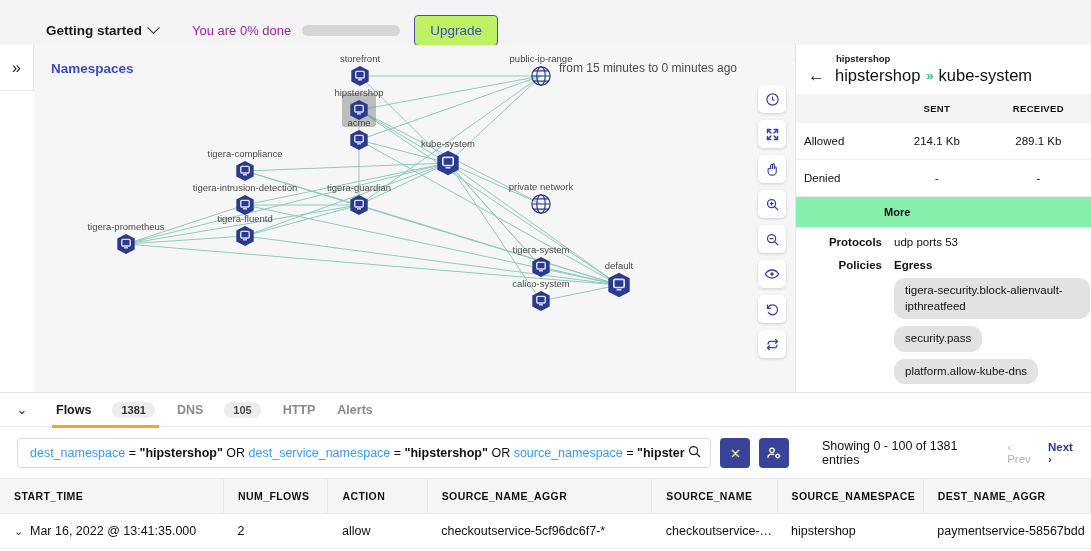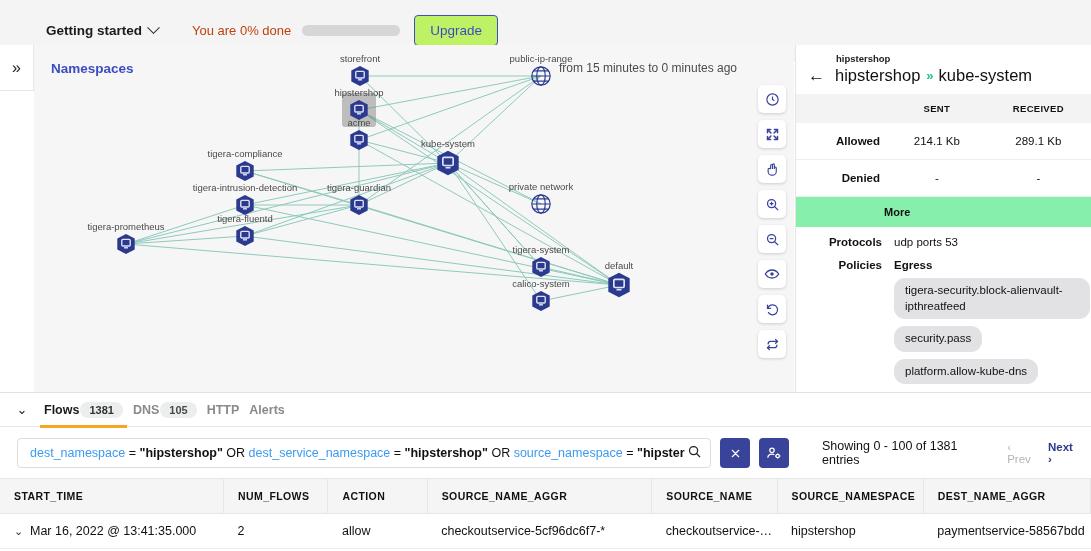--- a/index.html
+++ b/index.html
@@ -18,21 +18,21 @@
     background: #f4f4f4;
     border-bottom: 1px solid #e3e3e3;
     display: flex; align-items: center;
   }
   .tb-getting {
     margin-left: 46px; font-size: 13.5px; font-weight: 600; color: #1a1a1a;
     display: flex; align-items: center; gap: 7px; cursor: pointer;
   }
   .chev-d { width: 9px; height: 9px; border-right: 1.6px solid #333; border-bottom: 1.6px solid #333;
             transform: rotate(45deg) translate(-2px,-2px); }
-  .tb-done { margin-left: 34px; font-size: 13px; color: #c2410c; font-weight: 400; }
+  .tb-done { margin-left: 34px; font-size: 13px; color: #a21caf; font-weight: 400; }
   .tb-progress { margin-left: 11px; width: 98px; height: 11px; border-radius: 6px; background: #d6d6d8; }
   .tb-trial { margin-left: auto; font-size: 13px; color: #222; }
   .tb-upgrade {
     margin-left: 14px; margin-right: 13px;
     border: 1px solid #3f51b5; color: #3b4cc0; background: #bef264;
     border-radius: 4px; font-size: 13.5px; padding: 7px 15px; cursor: pointer;
     font-family: "Liberation Sans", sans-serif;
   }
 
   
@@ -88,39 +88,39 @@
   .d-sub { font-size: 9.5px; font-weight: 700; color: #222; margin-left: 28px; }
   .d-titlerow { display: flex; align-items: center; gap: 10px; margin-top: 2px; }
   .d-back { font-size: 17px; color: #111; cursor: pointer; line-height: 1; }
   .d-title { font-size: 16.5px; color: #111; font-weight: 400; display: flex; align-items: center; gap: 6px; }
   .d-arrow { color: #18c08f; font-size: 13px; font-weight: 700; letter-spacing: -1px; }
   .d-table { width: 100%; border-collapse: collapse; }
   .d-table th, .d-table td { text-align: left; font-size: 11px; }
   .d-thead th { background: #f3f3f3; padding: 9px 8px; font-size: 9.5px; font-weight: 700; color: #111; letter-spacing: .3px; }
   .d-thead th.c { text-align: center; }
   .d-row td { padding: 12px 8px; border-bottom: 1px solid #eee; font-size: 11.5px; color: #111; }
-  .d-row td.k { font-weight: 700; text-align: right; width: 78px; }
+  .d-row td.k { font-weight: 400; width: 78px; }
   .d-row td.v { text-align: center; }
   .d-more { background: #86efac; padding: 9px 0 9px 0; font-size: 11px; font-weight: 700; color: #111; text-align: left; padding-left: 88px; }
   .d-kv { display: flex; padding: 9px 10px 2px 0; font-size: 11.5px; }
   .d-kv .k { width: 86px; text-align: right; font-weight: 700; color: #111; flex: none; padding-right: 0; }
   .d-kv .v { padding-left: 12px; color: #111; }
   .d-kv .v.b { font-weight: 700; }
   .chips { margin: 5px 0 0 98px; }
   .chip {
     display: inline-block; background: #e2e2e4; color: #111; font-size: 11.5px;
     border-radius: 11px; padding: 5px 11px; margin-bottom: 7px; line-height: 1.35;
     max-width: 196px;
   }
 
   
   .flows { position: absolute; left: 0; top: 392px; width: 1091px; height: 159px; background: #fff; border-top: 1px solid #e2e2e2; }
   .tabs { height: 34px; display: flex; align-items: center; border-bottom: 1px solid #e7e7e7; padding-left: 10px; }
   .dbl-chev { width: 24px; display: flex; align-items: center; justify-content: center; cursor: pointer; color: #222; font-size: 13px; }
-  .tab { display: flex; align-items: center; gap: 1px; margin-left: 10px; height: 34px; cursor: pointer;
+  .tab { display: flex; align-items: center; gap: 21px; margin-left: 22px; height: 34px; cursor: pointer;
          font-size: 12.5px; color: #8a8a8a; font-weight: 600; position: relative; }
   .tab.active { color: #1a1a1a; }
   .tab.active:after { content:""; position: absolute; left: -4px; right: -4px; bottom: -1px; height: 2.5px; background: #f5a623; }
   .pill { background: #eceded; color: #4a4a4a; border-radius: 10px; font-size: 11px; padding: 2px 9px; font-weight: 600; }
   .tab.active .pill { color: #333; }
 
   .qrow { display: flex; align-items: center; padding: 11px 12px 10px 17px; }
   .qbox {
     flex: none; width: 694px; height: 30px; background: #fff; border: 1px solid #dcdcdc; border-radius: 4px;
     display: flex; align-items: center; padding: 0 8px 0 12px; overflow: hidden; cursor: text;

